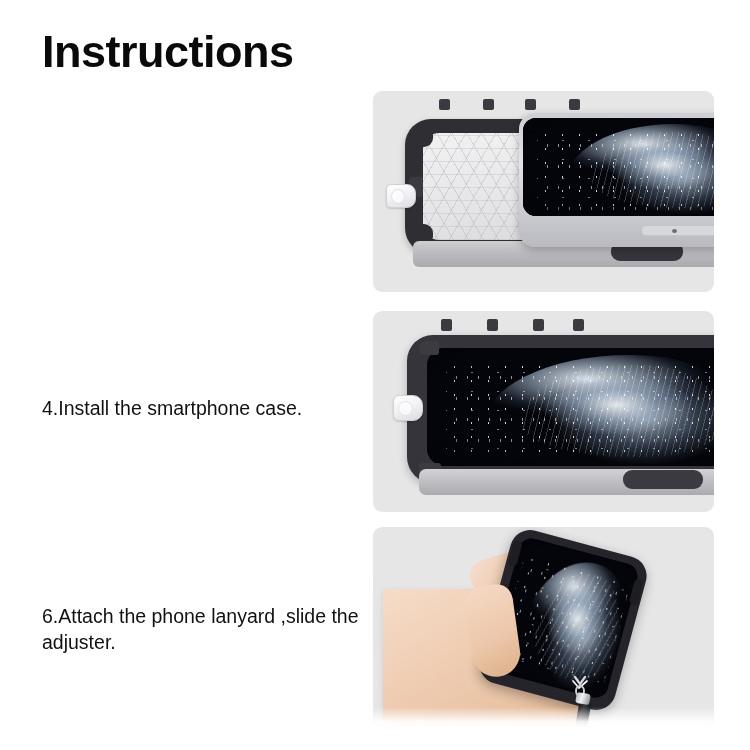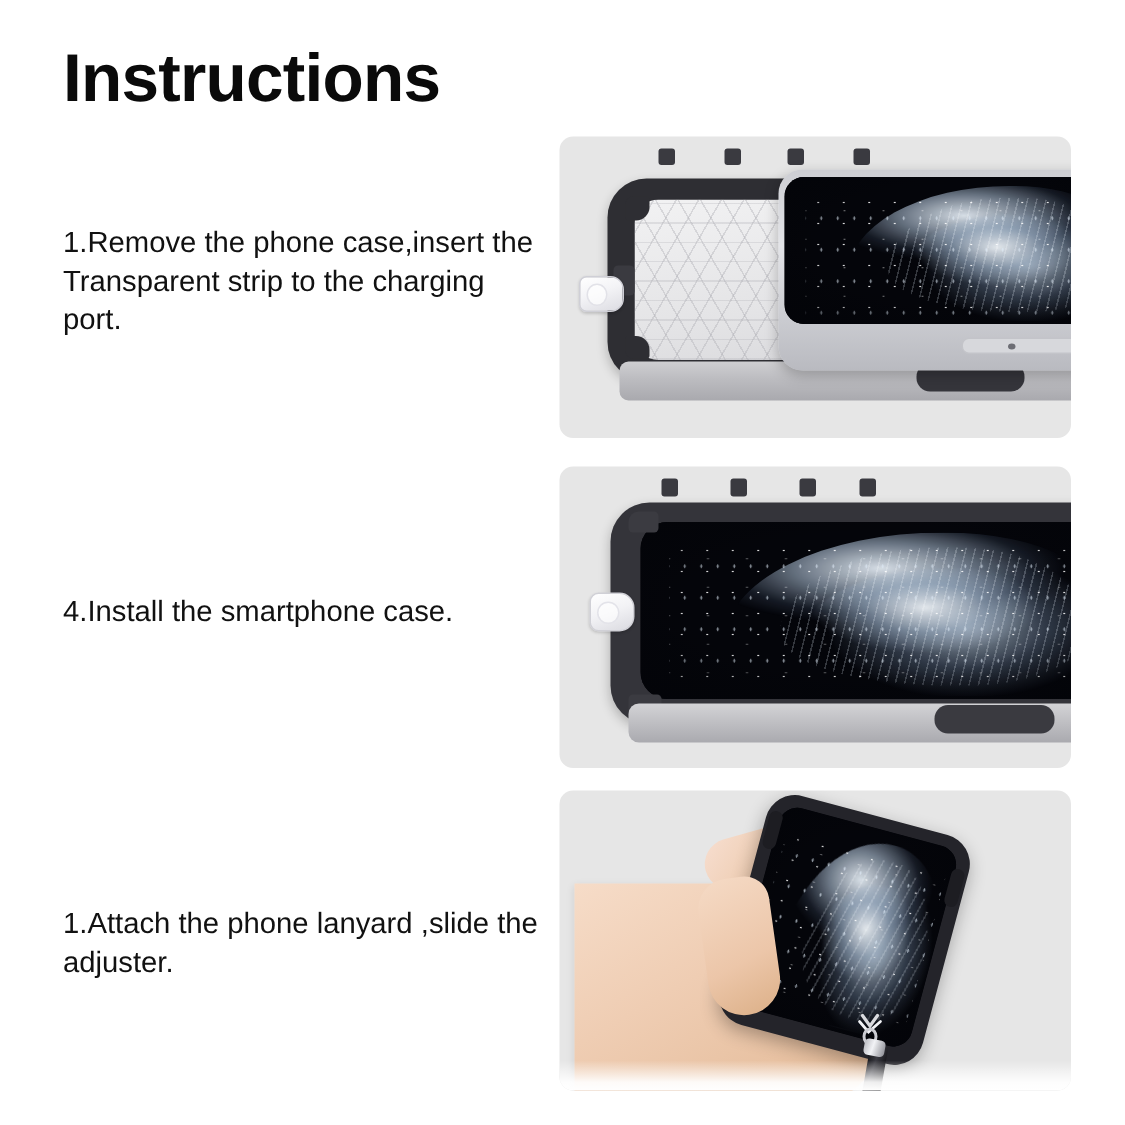--- a/index.html
+++ b/index.html
@@ -472,25 +472,24 @@
 </style>
 </head>
 <body>
 
 <div class="page">
 
   <div class="left-col">
 
     <div class="page-title">Instructions</div>
 
-    <div class="step-text s1">1.Remove the phone case,insert the Transparent strip to the charging port.</div>
 
     <div class="step-text s2">4.Install the smartphone case.</div>
 
-    <div class="step-text s3">1.Attach the phone lanyard ,slide the adjuster.</div>
+    <div class="step-text s3">6.Attach the phone lanyard ,slide the adjuster.</div>
   </div>
 
   <div class="panel p1">
     <div class="scene">
 
       <div class="strip"></div>
 
       <div class="case1">
         <div class="case1-inner"></div>
       </div>

